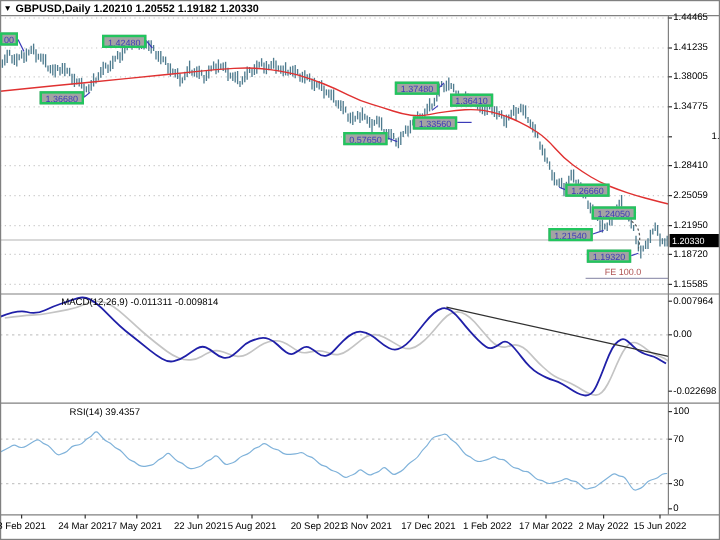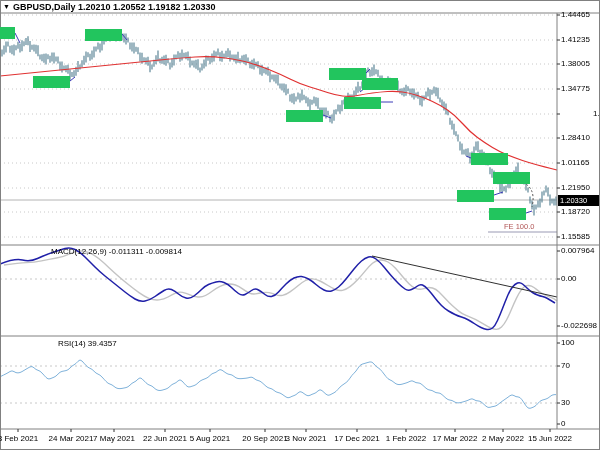--- a/index.html
+++ b/index.html
@@ -6,21 +6,21 @@
   #stage{position:relative;width:600px;height:450px;background:#fff;overflow:hidden;
          font-family:"Liberation Sans",sans-serif;}
   #cv{position:absolute;left:0;top:0;z-index:1;}
   .lbl{position:absolute;z-index:3;white-space:nowrap;}
   #titlebar{position:absolute;left:3px;top:2px;z-index:4;font-size:9px;font-weight:700;color:#000;}
   #titlebar .arrow{font-size:7px;margin-right:3px;position:relative;top:-1px;}
   .ind-label{font-size:8px;color:#000;padding-left:48px;}
   .ytick{font-size:8px;color:#000;left:561px;}
   .xtick{font-size:8px;color:#000;transform:translateX(-50%);top:434px;}
   .marker{position:absolute;z-index:3;box-sizing:border-box;height:11px;
-          border:6px solid #22c55e;background:#0ea5e9;color:#3b3bb8;
+          border:2px solid #22c55e;background:#a3a3a3;color:#3b3bb8;
           font-size:7.5px;line-height:9px;text-align:center;overflow:hidden;}
   #curprice{position:absolute;z-index:4;left:558px;width:41px;height:11px;background:#000;
             color:#fff;font-size:7.5px;line-height:11px;text-align:left;padding-left:2px;box-sizing:border-box;}
   #watermark{position:absolute;z-index:2;left:167px;top:148px;font-size:18px;font-weight:600;
              color:#a9a9a9;letter-spacing:0.5px;}
   #fe-label{position:absolute;z-index:3;font-size:7.5px;color:#b05555;}
 </style>
 </head>
 <body>
 
@@ -385,52 +385,52 @@
   <div id="curprice" style="top: 195px;">1.20330</div>
   <div id="fe-label" style="left: 504px; top: 222px;">FE 100.0</div>
 
   <div id="yaxis">
       <div class="lbl ytick" style="top: 10px;">1.44465</div>
       <div class="lbl ytick" style="top: 35px;">1.41235</div>
       <div class="lbl ytick" style="top: 59px;">1.38005</div>
       <div class="lbl ytick" style="top: 84px;">1.34775</div>
       <div class="lbl ytick" style="top: 109px; padding-left: 32px;">1.31545</div>
       <div class="lbl ytick" style="top: 133px;">1.28410</div>
-      <div class="lbl ytick" style="top: 158px;">1.01165</div>
+      <div class="lbl ytick" style="top: 158px;">2.25059</div>
       <div class="lbl ytick" style="top: 183px;">1.21950</div>
       <div class="lbl ytick" style="top: 207px;">1.18720</div>
       <div class="lbl ytick" style="top: 232px;">1.15585</div>
       <div class="lbl ytick" style="top: 246px;">0.007964</div>
       <div class="lbl ytick" style="top: 274px;">0.00</div>
       <div class="lbl ytick" style="top: 321px;">-0.022698</div>
       <div class="lbl ytick" style="top: 338px;">100</div>
       <div class="lbl ytick" style="top: 361px;">70</div>
       <div class="lbl ytick" style="top: 398px;">30</div>
       <div class="lbl ytick" style="top: 419px;">0</div>
     </div>
   <div id="xaxis">
       <div class="lbl xtick" style="left: 18px;">8 Feb 2021</div>
       <div class="lbl xtick" style="left: 71px;">24 Mar 2021</div>
       <div class="lbl xtick" style="left: 114px;">7 May 2021</div>
-      <div class="lbl xtick" style="left: 165px;">22 Jun 2021</div>
+      <div class="lbl xtick" style="left: 149px; padding-left: 36px;">22 Jun 2021</div>
       <div class="lbl xtick" style="left: 210px;">5 Aug 2021</div>
       <div class="lbl xtick" style="left: 265px;">20 Sep 2021</div>
       <div class="lbl xtick" style="left: 306px;">3 Nov 2021</div>
       <div class="lbl xtick" style="left: 357px;">17 Dec 2021</div>
       <div class="lbl xtick" style="left: 406px;">1 Feb 2022</div>
       <div class="lbl xtick" style="left: 455px;">17 Mar 2022</div>
       <div class="lbl xtick" style="left: 503px;">2 May 2022</div>
       <div class="lbl xtick" style="left: 550px;">15 Jun 2022</div>
     </div>
   <div id="markers">
       <div class="marker" style="left: 0px; top: 27px; width: 15px;">00</div>
       <div class="marker" style="left: 85px; top: 29px; width: 37px;">1.42480</div>
       <div class="marker" style="left: 33px; top: 76px; width: 37px;">1.36680</div>
       <div class="marker" style="left: 329px; top: 68px; width: 37px;">1.37480</div>
-      <div class="marker" style="left: 362px; top: 78px; width: 36px;">1.36410</div>
+      <div class="marker" style="left: 375px; top: 78px; width: 36px;">1.36410</div>
       <div class="marker" style="left: 344px; top: 97px; width: 37px;">1.33560</div>
-      <div class="marker" style="left: 286px; top: 110px; width: 37px;">1.53949</div>
+      <div class="marker" style="left: 286px; top: 110px; width: 37px;">0.57650</div>
       <div class="marker" style="left: 471px; top: 153px; width: 37px;">1.26660</div>
       <div class="marker" style="left: 493px; top: 172px; width: 37px;">1.24050</div>
       <div class="marker" style="left: 457px; top: 190px; width: 37px;">1.21540</div>
       <div class="marker" style="left: 489px; top: 208px; width: 37px;">1.19320</div>
     </div>
 </div>
 
 </body></html>

